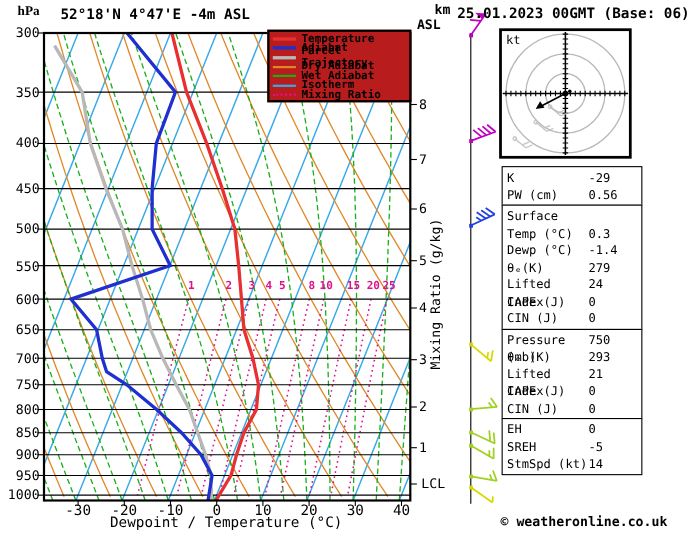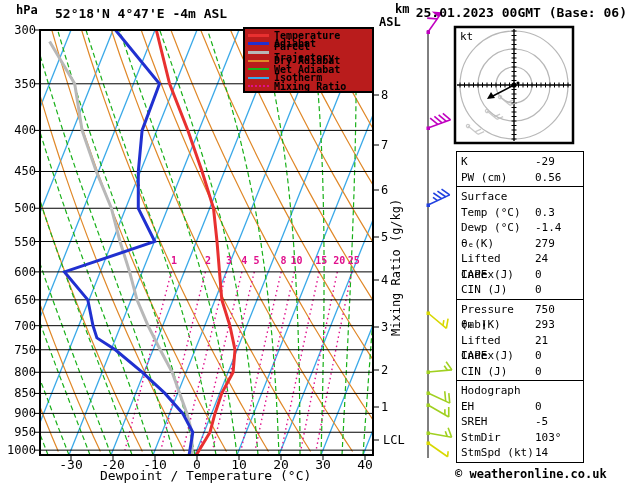--- a/index.html
+++ b/index.html
@@ -292,21 +292,21 @@
           <line x1="13" y1="0" x2="16" y2="-6" stroke="#c0c0c0" stroke-width="1.3"></line>
           <line x1="9" y1="0" x2="12" y2="-6" stroke="#c0c0c0" stroke-width="1.3"></line>
         </g>
         <line x1="514" y1="85" x2="490" y2="97.5" stroke="#000" stroke-width="1.5"></line>
         <polygon points="487,99 495,98 491,92" fill="#000"></polygon>
         <circle cx="514" cy="85" r="2.6" fill="#000"></circle>
         <circle cx="518" cy="83" r="1.6" fill="#000"></circle>
       </g>
     </svg>
 
-  <span class="lbl f12 b" style="left:16px;top:3px;">hPa</span>
+  <span class="lbl f12 b" style="left:16px;top:3px;font-family:Liberation Serif, serif;">hPa</span>
   <span class="lbl f13 b" style="left:55px;top:6px;">52°18'N 4°47'E -4m ASL</span>
   <span class="lbl f12 b" style="left:362px;top:2px;margin-left:33px;">km</span>
   <span class="lbl f12 b" style="left:379px;top:15px;">ASL</span>
   <span class="lbl f13 b" id="datebox">25.01.2023 00GMT (Base: 06)</span>
 
   <div id="legend">
       <div class="leg-row">
         <span class="leg-sample" style="border-top: 3px solid rgb(232, 48, 48);"></span>
         <span>Temperature</span>
       </div>
@@ -395,32 +395,27 @@
         <div class="trow">
           <span class="tlabel">CAPE (J)</span>
           <span class="tval">0</span>
         </div>
         <div class="trow">
           <span class="tlabel">CIN (J)</span>
           <span class="tval">0</span>
         </div>
       </div>
       <div class="sect">
-        <div class="thead">Hodograph</div>
         <div class="trow">
           <span class="tlabel">EH</span>
           <span class="tval">0</span>
         </div>
         <div class="trow">
           <span class="tlabel">SREH</span>
           <span class="tval">-5</span>
-        </div>
-        <div class="trow">
-          <span class="tlabel">StmDir</span>
-          <span class="tval">103°</span>
         </div>
         <div class="trow">
           <span class="tlabel">StmSpd (kt)</span>
           <span class="tval">14</span>
         </div>
       </div>
     </div>
 
   <span class="lbl f12 b" style="left:455px;top:467px;">© weatheronline.co.uk</span>
 <span class="lbl f10 b magenta" style="left:166.01355356083178px;top:255px;width:16px;text-align:center;">1</span>

